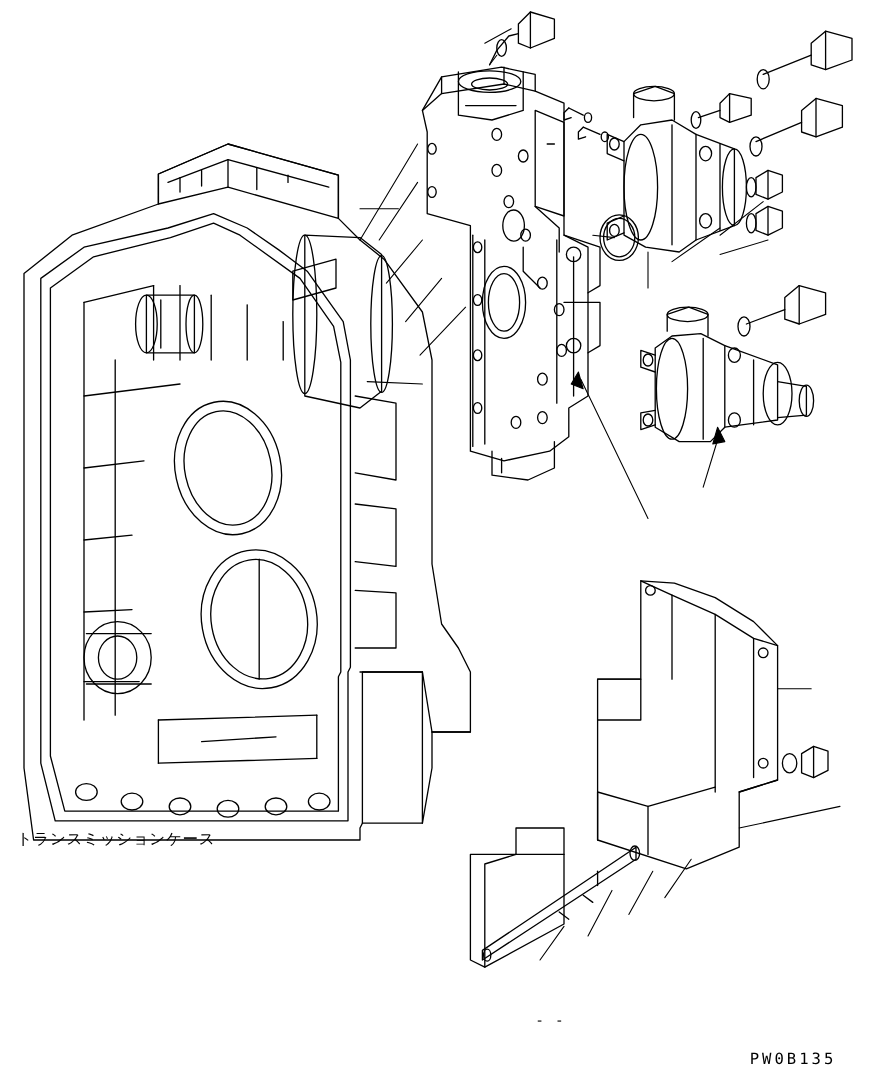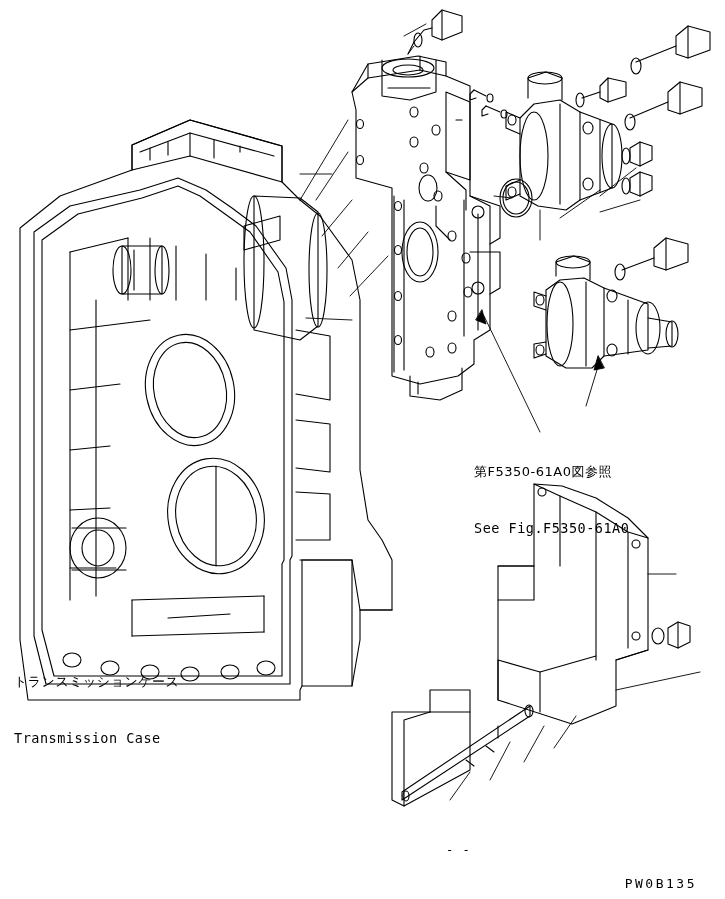--- a/index.html
+++ b/index.html
@@ -33,21 +33,21 @@
     font-size: 13px;
     letter-spacing: 0.5px;
   }
   .label-en {
     font-family: "DejaVu Sans Mono", monospace;
     font-size: 13.5px;
     letter-spacing: 0.5px;
   }
   #transmission-case-label {
     left: 14px;
-    top: 634px;
+    top: 652px;
   }
   #see-fig-label {
     left: 474px;
     top: 424px;
   }
   #drawing-number {
     position: absolute;
     right: 28px;
     bottom: 8px;
     font-family: "DejaVu Sans Mono", monospace;
@@ -401,25 +401,20 @@
         <path d="M450,800 L470,772"></path>
         <path d="M490,780 L510,742"></path>
         <path d="M524,762 L544,726"></path>
         <path d="M554,748 L576,716"></path>
       </g>
     </g>
   </svg>
 
   <div class="label" id="transmission-case-label">
     <div class="label-jp">トランスミッションケース</div>
-    <div class="label-en">Transmission Case</div>
   </div>
 
-  <div class="label" id="see-fig-label">
-    <div class="label-jp">第F5350-61A0図参照</div>
-    <div class="label-en">See Fig.F5350-61A0</div>
-  </div>
 
   <div id="page-footer-mark">- -</div>
 
   <div id="drawing-number">PW0B135</div>
 
 </div>
 
 </body></html>

